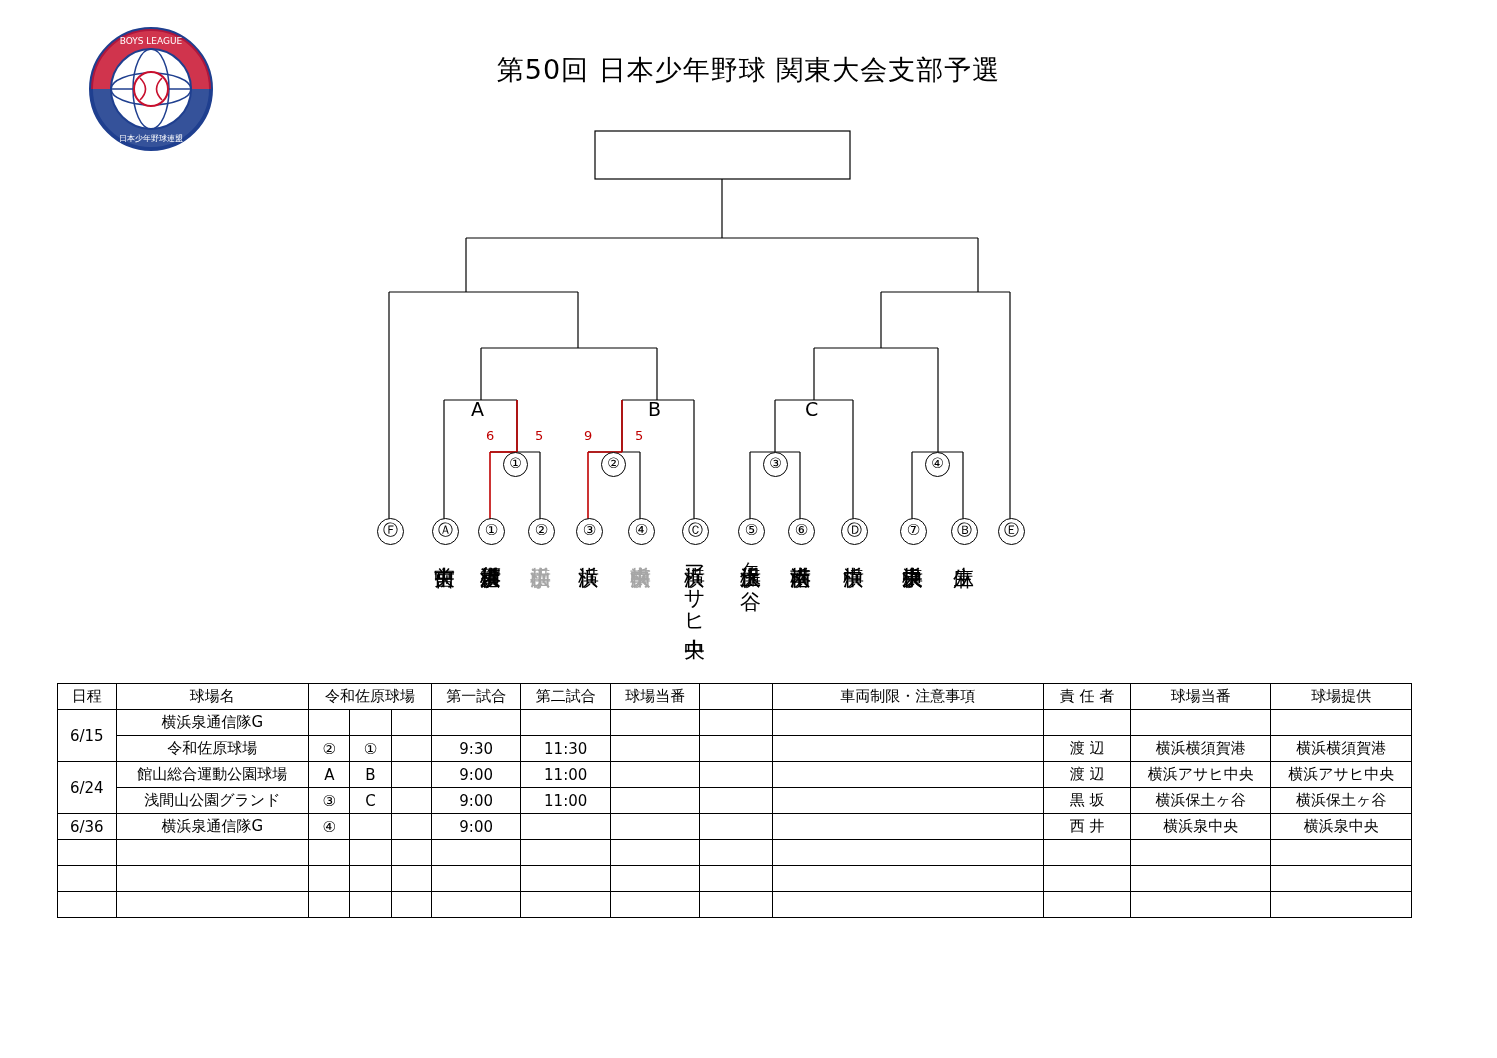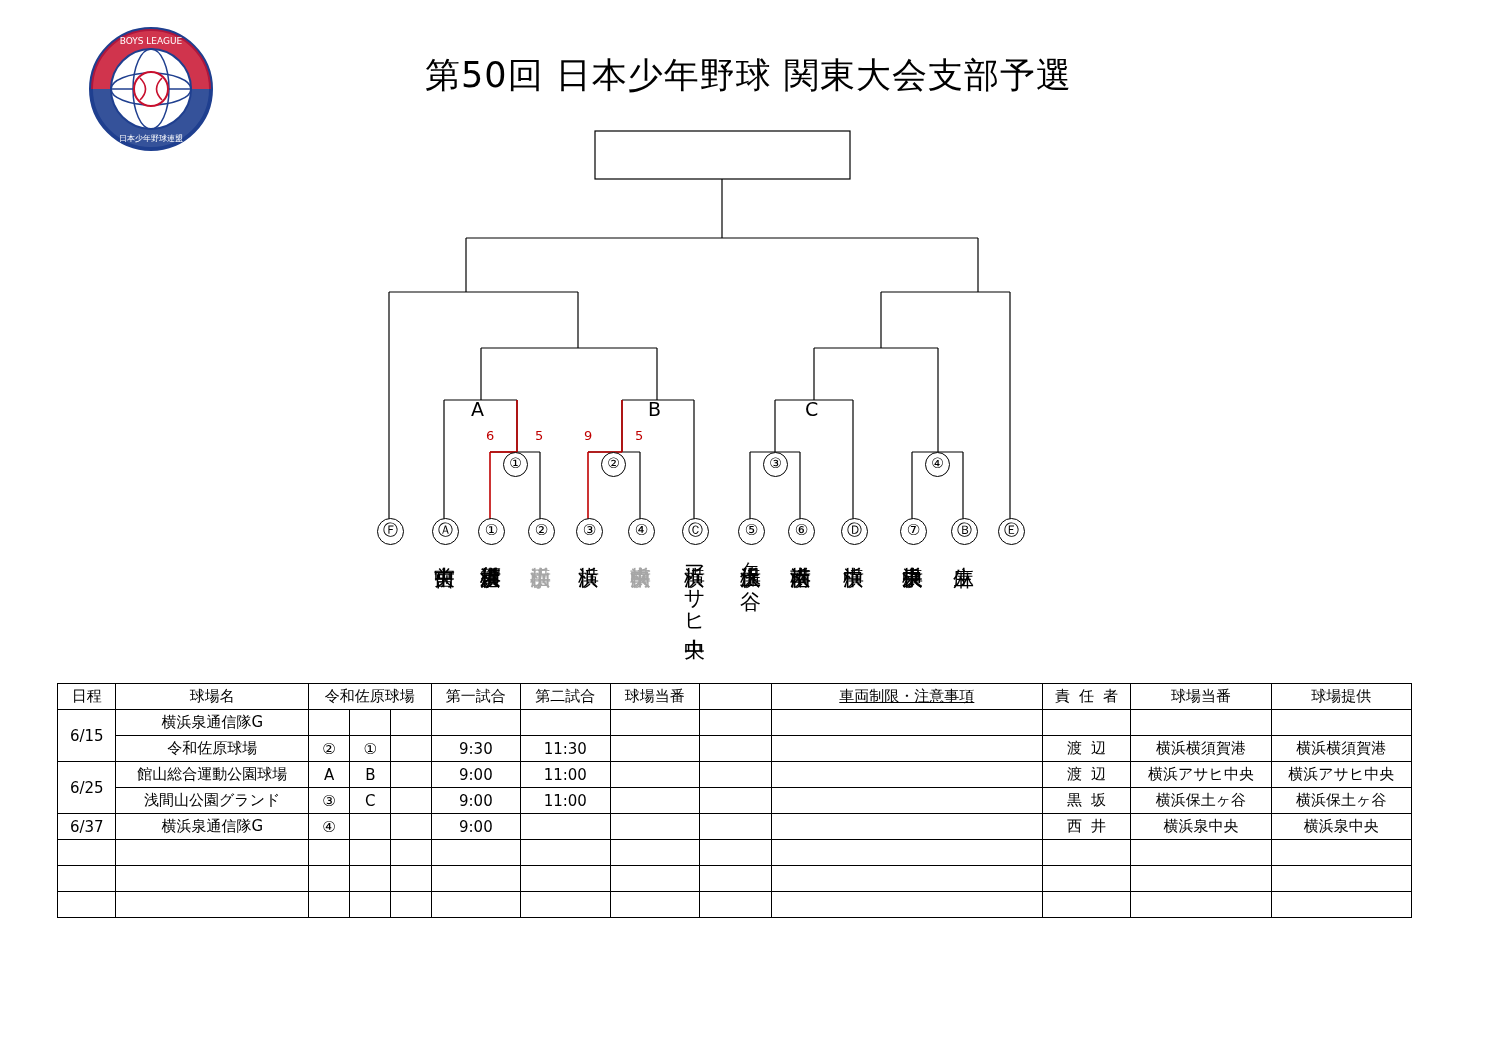--- a/index.html
+++ b/index.html
@@ -30,21 +30,21 @@
     height: 126px;
   }
 
   
   .title {
     position: absolute;
     left: 0;
     top: 52px;
     width: 1497px;
     text-align: center;
-    font-size: 35px;
+    font-size: 27px;
     letter-spacing: 1px;
     font-family: "DejaVu Sans", sans-serif;
   }
 
   
   #bracket {
     position: absolute;
     left: 0;
     top: 0;
     width: 1497px;
@@ -121,22 +121,22 @@
     font-weight: normal;
     white-space: nowrap;
   }
   .c-date   { width: 58px; }
   .c-ground { width: 196px; }
   .c-slot   { width: 38px; }
   .c-g1     { width: 90px; }
   .c-g2     { width: 90px; }
   .c-g3     { width: 90px; }
   .c-blank  { width: 82px; }
-  .c-note   { width: 296px; text-decoration: underline; }
-  .c-resp   { width: 88px; font-family: Liberation Mono, monospace; }
+  .c-note   { width: 296px; }
+  .c-resp   { width: 88px; }
   .c-duty   { width: 142px; }
   .c-prov   { width: 142px; }
   .ground-cell { text-align: center; margin-left: 19px; }
 </style>
 </head>
 <body>
 
 <div id="root">
 
   <div class="logo">
@@ -299,21 +299,21 @@
           <td class="c-g2">11:30</td>
           <td class="c-g3"></td>
           <td class="c-blank"></td>
           <td class="c-note"></td>
           <td class="c-resp">渡 辺</td>
           <td class="c-duty">横浜横須賀港</td>
           <td class="c-prov">横浜横須賀港</td>
         </tr>
 
         <tr>
-          <td class="c-date" rowspan="2">6/25</td>
+          <td class="c-date" rowspan="2">6/24</td>
           <td class="c-ground ground-cell">館山総合運動公園球場</td>
           <td class="c-slot">A</td>
           <td class="c-slot">B</td>
           <td class="c-slot"></td>
           <td class="c-g1">9:00</td>
           <td class="c-g2">11:00</td>
           <td class="c-g3"></td>
           <td class="c-blank"></td>
           <td class="c-note"></td>
           <td class="c-resp">渡 辺</td>
@@ -329,21 +329,21 @@
           <td class="c-g2">11:00</td>
           <td class="c-g3"></td>
           <td class="c-blank"></td>
           <td class="c-note"></td>
           <td class="c-resp">黒 坂</td>
           <td class="c-duty">横浜保土ヶ谷</td>
           <td class="c-prov">横浜保土ヶ谷</td>
         </tr>
 
         <tr>
-          <td class="c-date">6/37</td>
+          <td class="c-date">6/36</td>
           <td class="c-ground ground-cell">横浜泉通信隊G</td>
           <td class="c-slot">④</td>
           <td class="c-slot"></td>
           <td class="c-slot"></td>
           <td class="c-g1">9:00</td>
           <td class="c-g2"></td>
           <td class="c-g3"></td>
           <td class="c-blank"></td>
           <td class="c-note"></td>
           <td class="c-resp">西 井</td>

